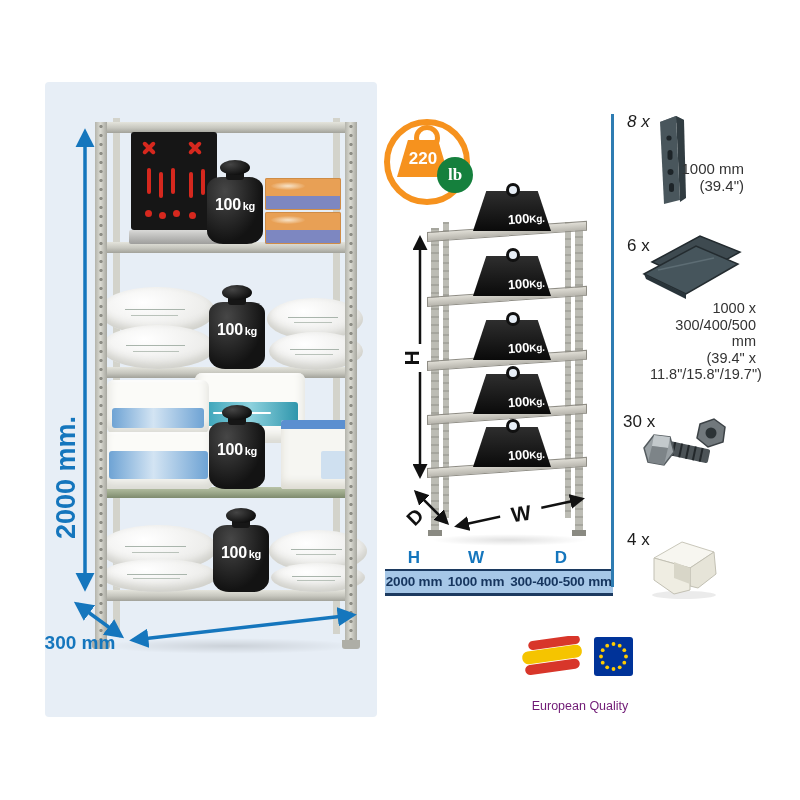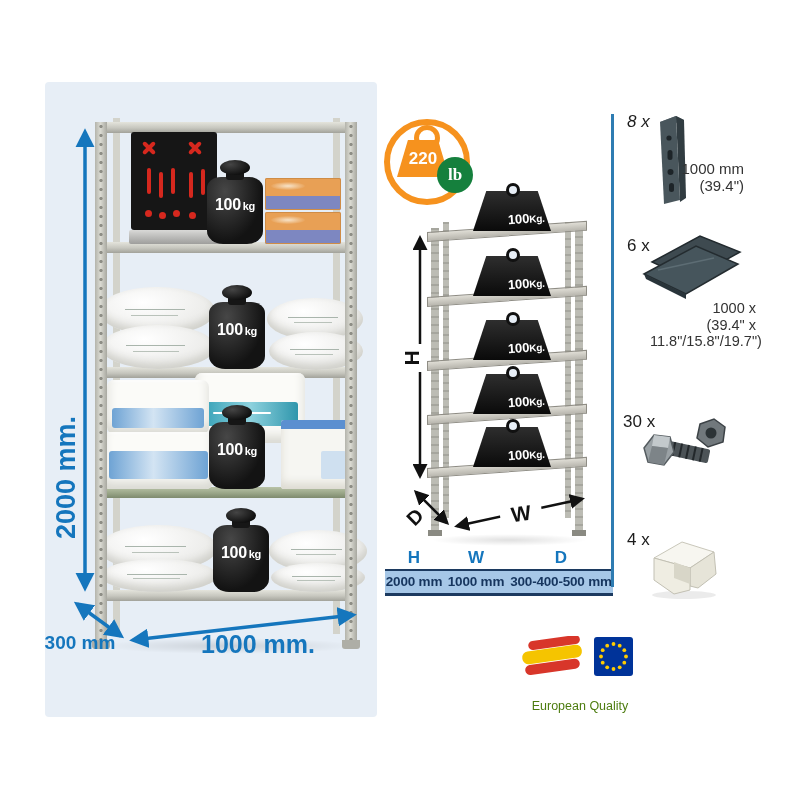--- a/index.html
+++ b/index.html
@@ -201,21 +201,20 @@
         <path d="M0,0 L10,5 L0,10 z" fill="#1576bd"></path>
       </marker>
     </defs>
     <line x1="40" y1="50" x2="40" y2="506" stroke="#1576bd" stroke-width="3.5" marker-start="url(#ab)" marker-end="url(#ab)"></line>
     <line x1="32" y1="522" x2="76" y2="554" stroke="#1576bd" stroke-width="3.5" marker-start="url(#ab)" marker-end="url(#ab)"></line>
     <line x1="88" y1="558" x2="308" y2="533" stroke="#1576bd" stroke-width="3.5" marker-start="url(#ab)" marker-end="url(#ab)"></line>
   </svg>
 
   <div id="dim-2000" class="dim-label" style="color: rgb(21, 118, 189);">2000 mm.</div>
   <div id="dim-300" class="dim-label" style="color: rgb(21, 118, 189);">300 mm</div>
-  <div id="dim-1000" class="dim-label" style="color: rgb(21, 118, 189);">1000 mm.</div>
 </div>
 
 <div id="cap-badge">
   <div class="cb-ring" style="border-color: rgb(246, 146, 30);"></div>
   <div class="cb-handle"></div>
   <div class="cb-body" style="background: rgb(246, 146, 30);">
     <div class="cb-value">220</div>
   </div>
 </div>
 <div id="cap-lb" style="background: #15803d; font-family: Liberation Serif, serif;">lb</div>
@@ -309,20 +308,21 @@
 
 <div class="qty" style="left:627px;top:236px;">6 x</div>
 <svg style="position:absolute;left:636px;top:232px;" width="112" height="72" viewBox="0 0 112 72">
   <polygon points="16,30 64,4 104,20 54,48" fill="#3e4a50" stroke="#222a2e" stroke-width="1.5"></polygon>
   <polygon points="8,42 60,14 102,32 50,62" fill="#46555c" stroke="#242c30" stroke-width="1.5"></polygon>
   <polygon points="8,42 50,62 50,67 10,47" fill="#29343a"></polygon>
   <line x1="22" y1="38" x2="78" y2="26" stroke="#5d6d74" stroke-width="1.5"></line>
 </svg>
 <div class="part-label small" style="left:642px;top:300px;width:106px;">
   <div>1000 x</div>
+  <div>300/400/500 mm</div>
   <div>(39.4" x</div>
   <div>11.8"/15.8"/19.7")</div>
 </div>
 
 <div class="qty" style="left:623px;top:412px;">30 x</div>
 <svg style="position:absolute;left:638px;top:416px;" width="90" height="62" viewBox="0 0 90 62">
   <polygon points="62,8 76,3 87,11 85,26 70,31 59,22" fill="#71787c" stroke="#3c4246" stroke-width="1.5"></polygon>
   <circle cx="73" cy="17" r="5.5" fill="#2c3336"></circle>
   <g transform="rotate(12 36 32)">
     <rect x="30" y="26" width="42" height="14" rx="2" fill="#4c5357"></rect>
@@ -360,14 +360,14 @@
     <circle cx="19.5" cy="32" r="1.9" fill="#ffcc00"></circle>
     <circle cx="13.2" cy="30.3" r="1.9" fill="#ffcc00"></circle>
     <circle cx="8.7" cy="25.7" r="1.9" fill="#ffcc00"></circle>
     <circle cx="7" cy="19.5" r="1.9" fill="#ffcc00"></circle>
     <circle cx="8.7" cy="13.2" r="1.9" fill="#ffcc00"></circle>
     <circle cx="13.2" cy="8.7" r="1.9" fill="#ffcc00"></circle>
     <circle cx="19.5" cy="7" r="1.9" fill="#ffcc00"></circle>
     <circle cx="25.7" cy="8.7" r="1.9" fill="#ffcc00"></circle>
     <circle cx="30.3" cy="13.2" r="1.9" fill="#ffcc00"></circle>
   </svg>
-  <div id="origin-sub" style="color: #4d7c0f;">European Quality</div>
+  <div id="origin-sub" style="color: #701a75;">European Quality</div>
 </div>
 
 </body></html>

